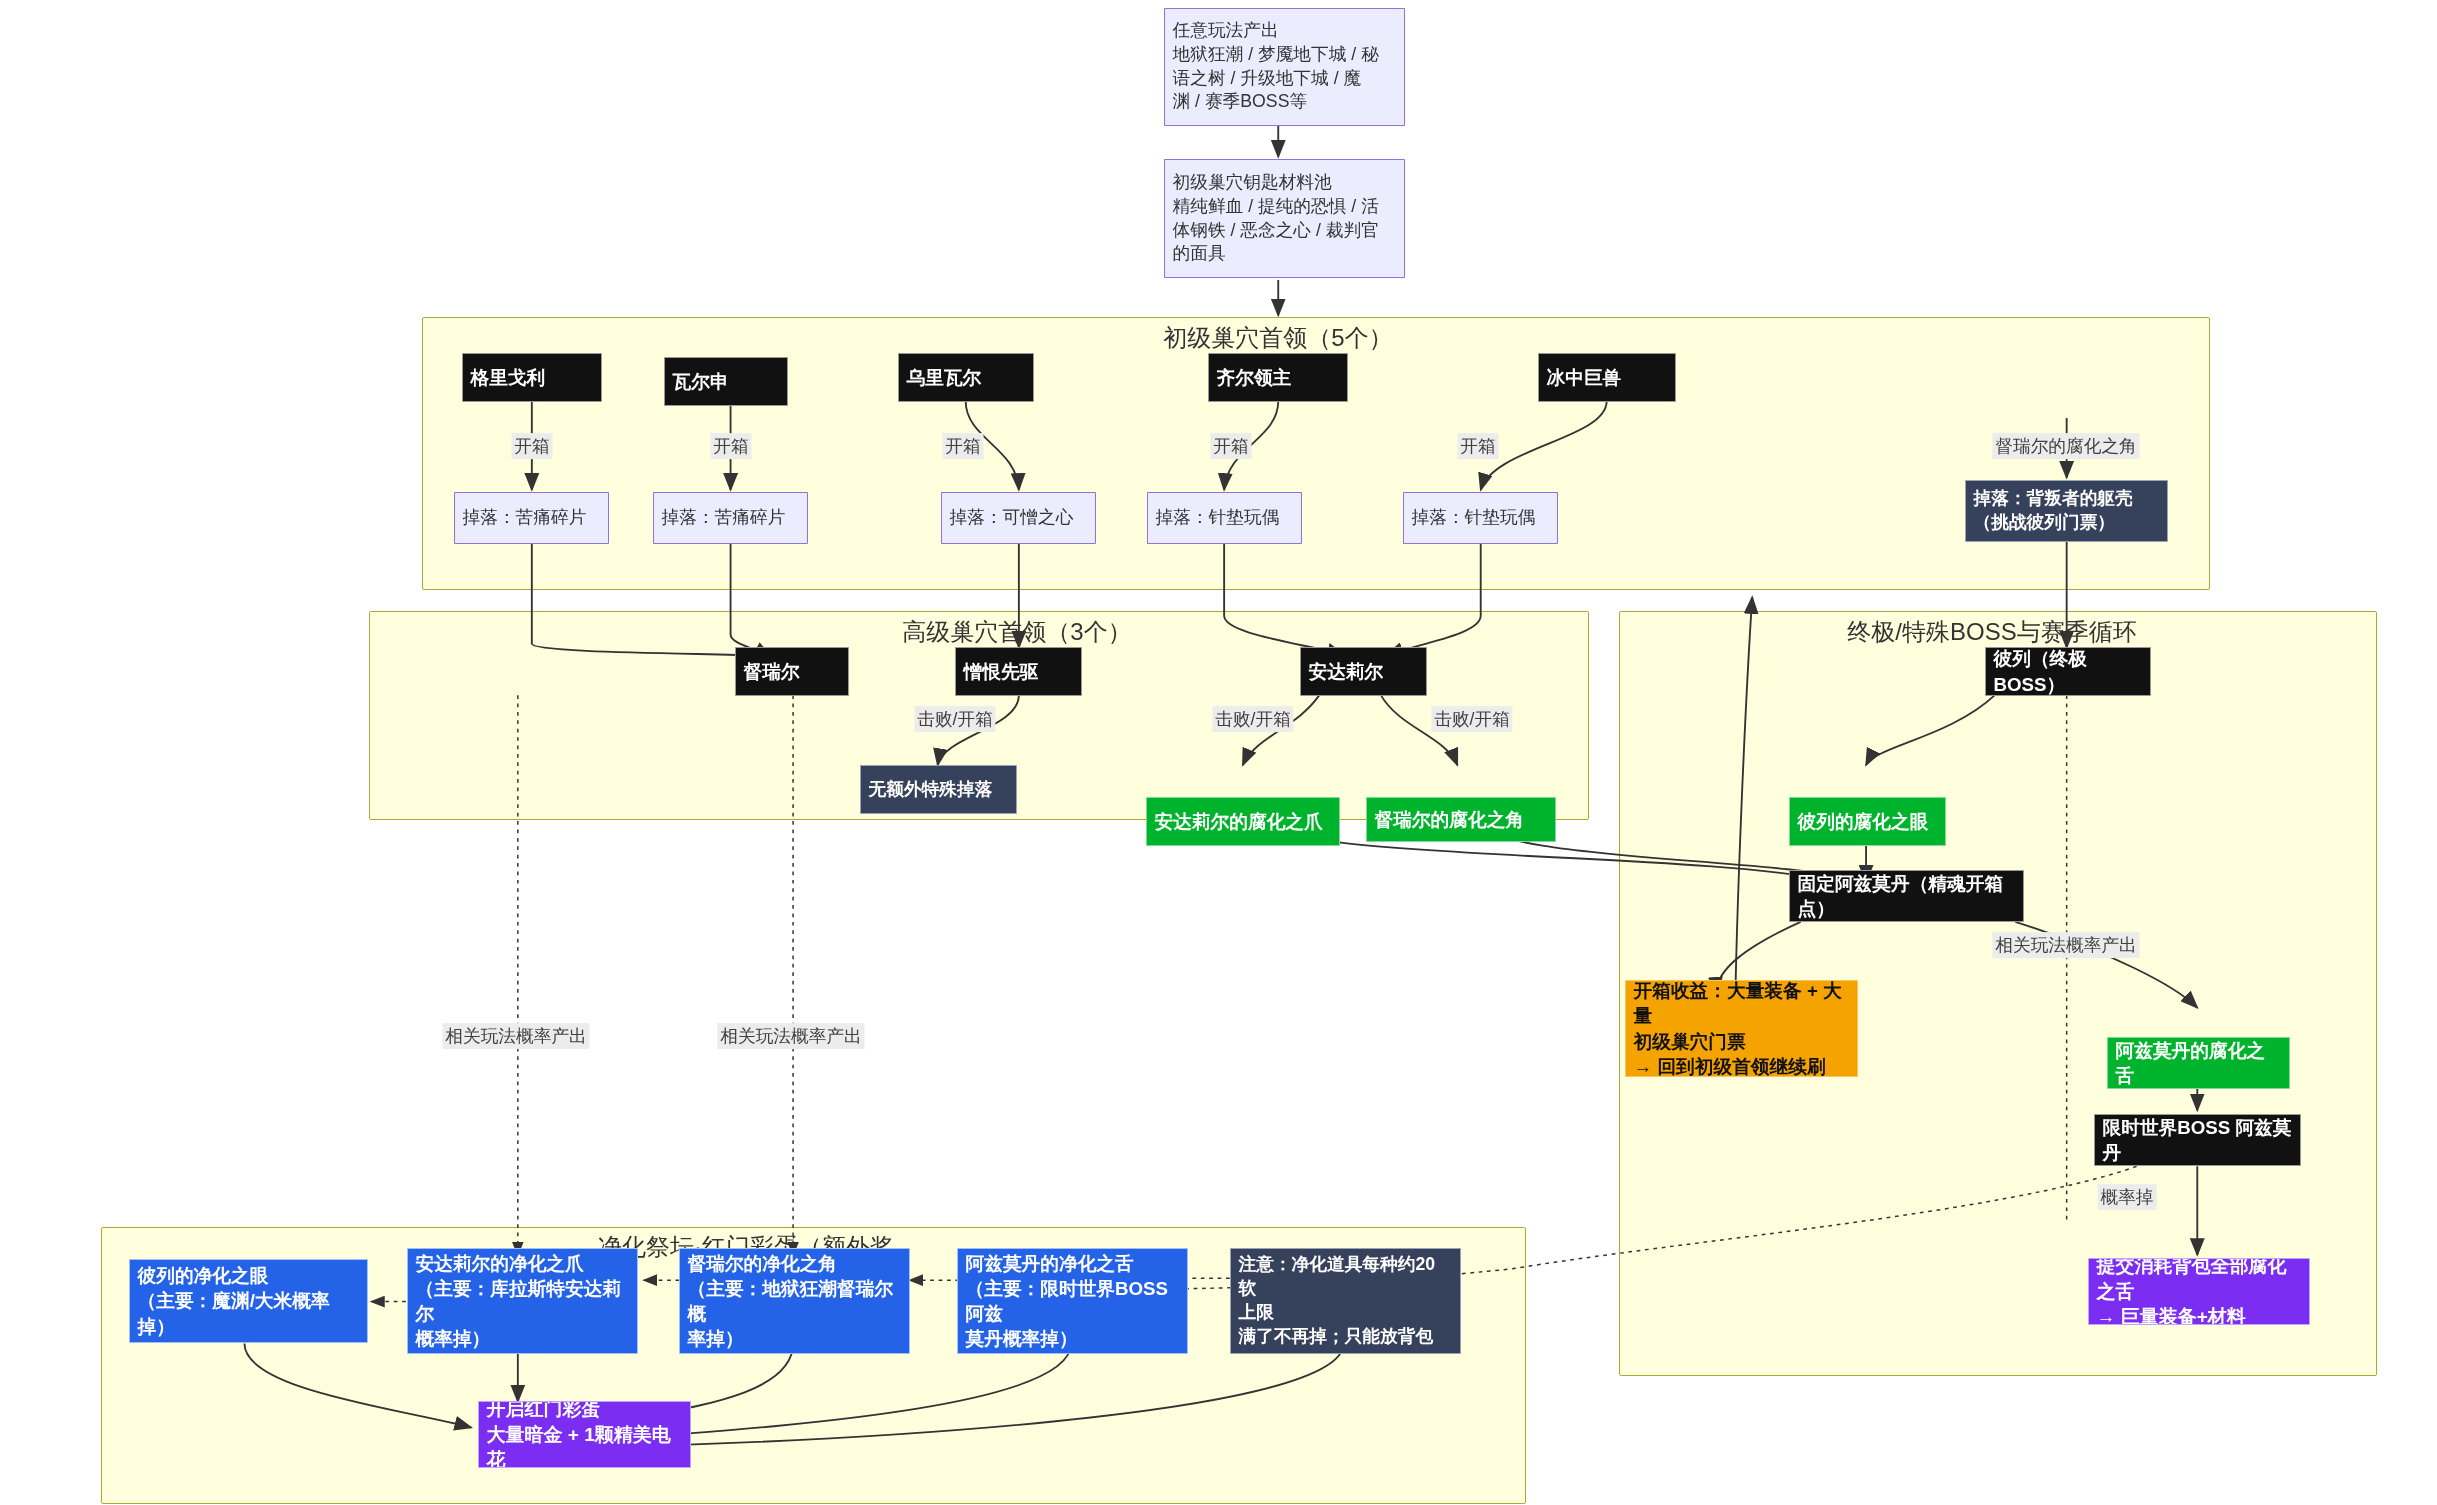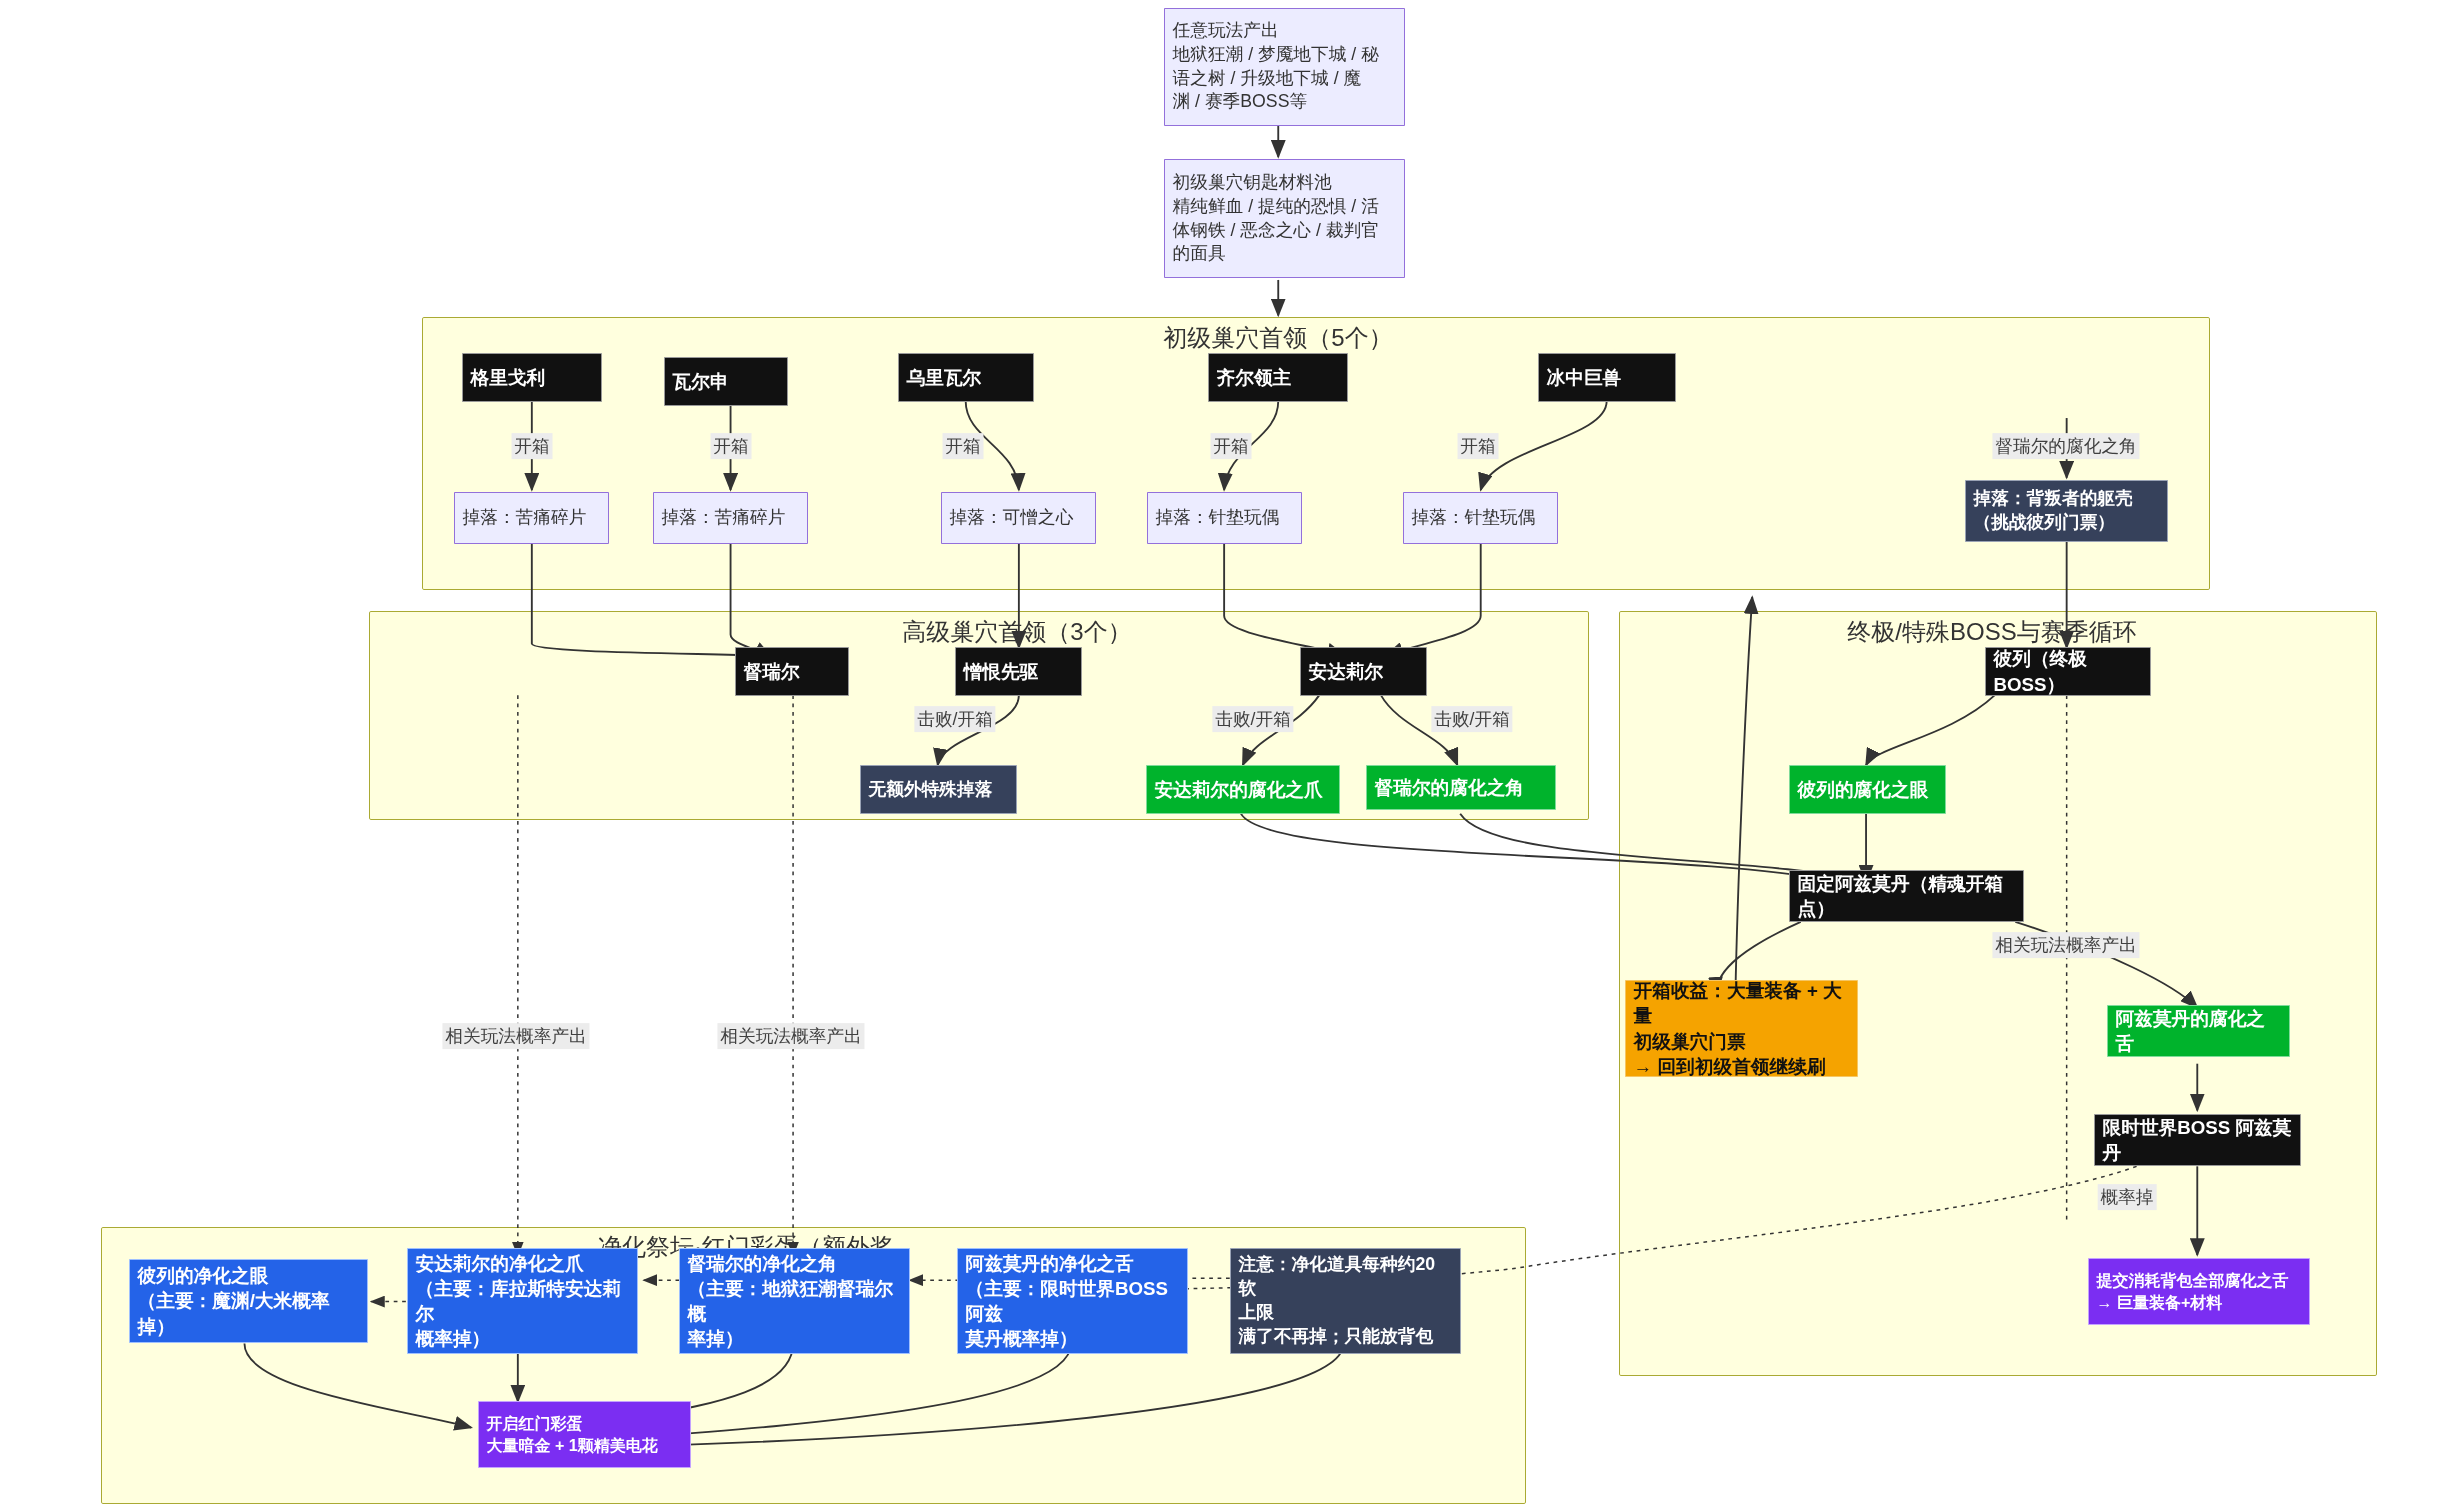--- a/index.html
+++ b/index.html
@@ -9,24 +9,24 @@
   svg.edges{position:absolute;left:0;top:0;width:2438px;height:1506px;pointer-events:none;}
   .cluster{position:absolute;background:#FFFFDE;border:0.9px solid #aaaa33;border-radius:1.9px;}
   .cluster-title{position:absolute;font-size:24px;color:#333;white-space:nowrap;
                  transform:translateX(-50%);text-align:center;}
   .node{position:absolute;box-sizing:border-box;display:flex;align-items:center;
         justify-content:center;line-height:1.35;
         border-radius:0.9px;overflow:hidden;}
   .n-black{background:#111111;color:#ffffff;border:0.9px solid #999999;font-weight:bold;font-size:18.7px;}
   .n-lav{background:#ECECFF;color:#333333;border:0.9px solid #9370DB;font-size:17.7px;}
   .n-slate{background:#36415B;color:#ffffff;border:0.9px solid #9aa3b5;font-weight:bold;font-size:17.7px;}
-  .n-green{background:#00B32C;color:#ffffff;border:0.9px solid #7fdb9a;font-weight:bold;font-size:18.7px;}
+  .n-green{background:#00B32C;color:#ffffff;border:0.9px solid #7fdb9a;font-weight:bold;font-size:18.7px;margin-top:32px;}
   .n-blue{background:#2463E8;color:#ffffff;border:0.9px solid #9fc0ff;font-weight:bold;font-size:18.7px;}
   .n-orange{background:#F5A300;color:#111111;border:0.9px solid #f6c663;font-weight:bold;font-size:18.7px;}
-  .n-purple{background:#7B2EF2;color:#ffffff;border:0.9px solid #c4a2ff;font-weight:bold;font-size:16px;}
+  .n-purple{background:#7B2EF2;color:#ffffff;border:0.9px solid #c4a2ff;font-weight:bold;font-size:19px;}
   .elabel{position:absolute;background:#ececec;color:#404040;font-size:17.7px;
           padding:0.9px 2.8px;white-space:nowrap;transform:translate(-50%,-50%);}
   .nw{display:block;width:100%;padding:3.7px 7.5px;box-sizing:border-box;}
 </style>
 </head>
 <body>
 
 <div id="canvas">
 
   <div class="cluster" style="left:422px;top:317px;right:auto;width:1786px;height:271px;"></div>

